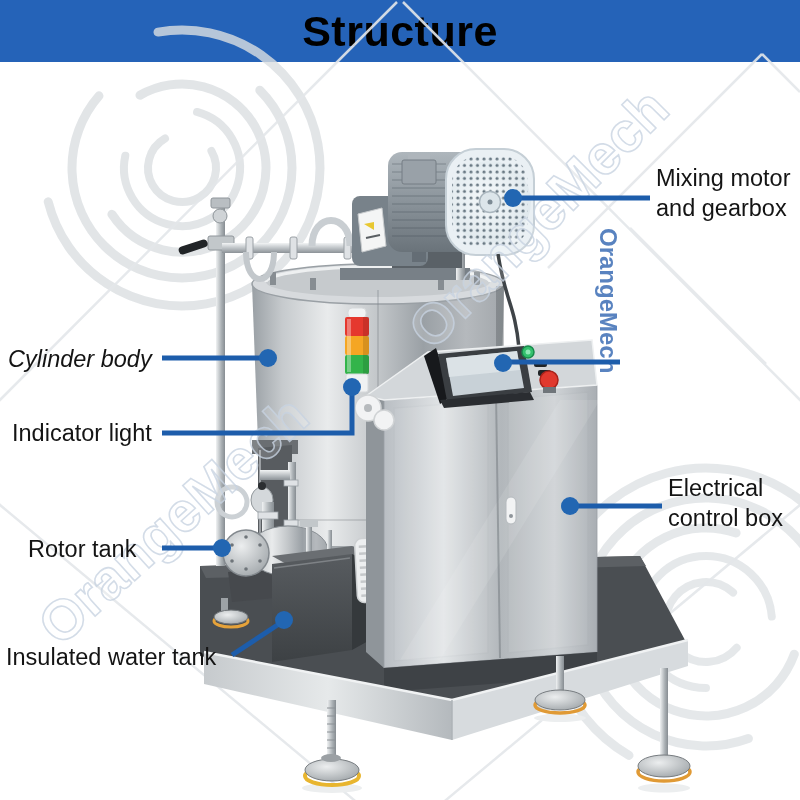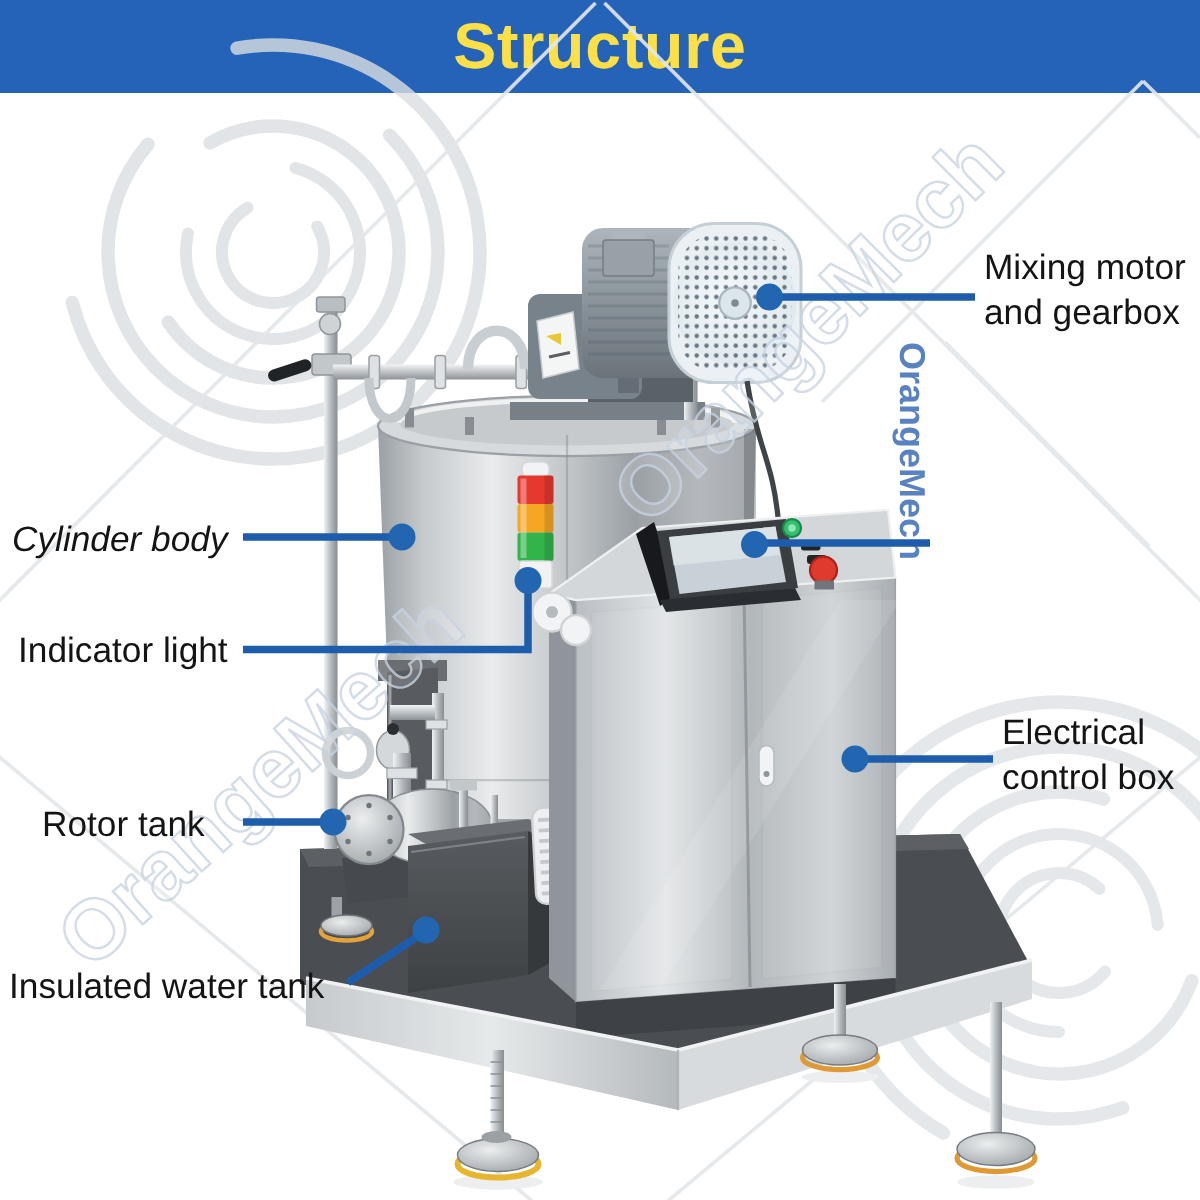--- a/index.html
+++ b/index.html
@@ -1,20 +1,20 @@
 <!DOCTYPE html>
 <html><head>
 <meta charset="utf-8">
 <style>
   html,body{margin:0;padding:0;background:#ffffff;}
   .stage{position:relative;width:800px;height:800px;overflow:hidden;background:#ffffff;
          font-family:"Liberation Sans", sans-serif;}
   .banner{position:absolute;left:0;top:0;width:800px;height:62px;background:#2563b8;
           display:flex;align-items:center;justify-content:center;}
-  .banner-title{color:#fde047;font-size:43px;font-weight:700;letter-spacing:0.5px;line-height:1;}
+  .banner-title{color:#000000;font-size:43px;font-weight:700;letter-spacing:0.5px;line-height:1;}
   .machine-svg{position:absolute;left:0;top:0;width:800px;height:800px;}
   .callout-label{position:absolute;color:#141414;font-size:23.5px;line-height:1.26;
                  white-space:pre-line;z-index:5;}
   .w160{width:170px;}
   .w140{width:150px;}
 </style>
 </head>
 <body>
 
 <div class="stage">

